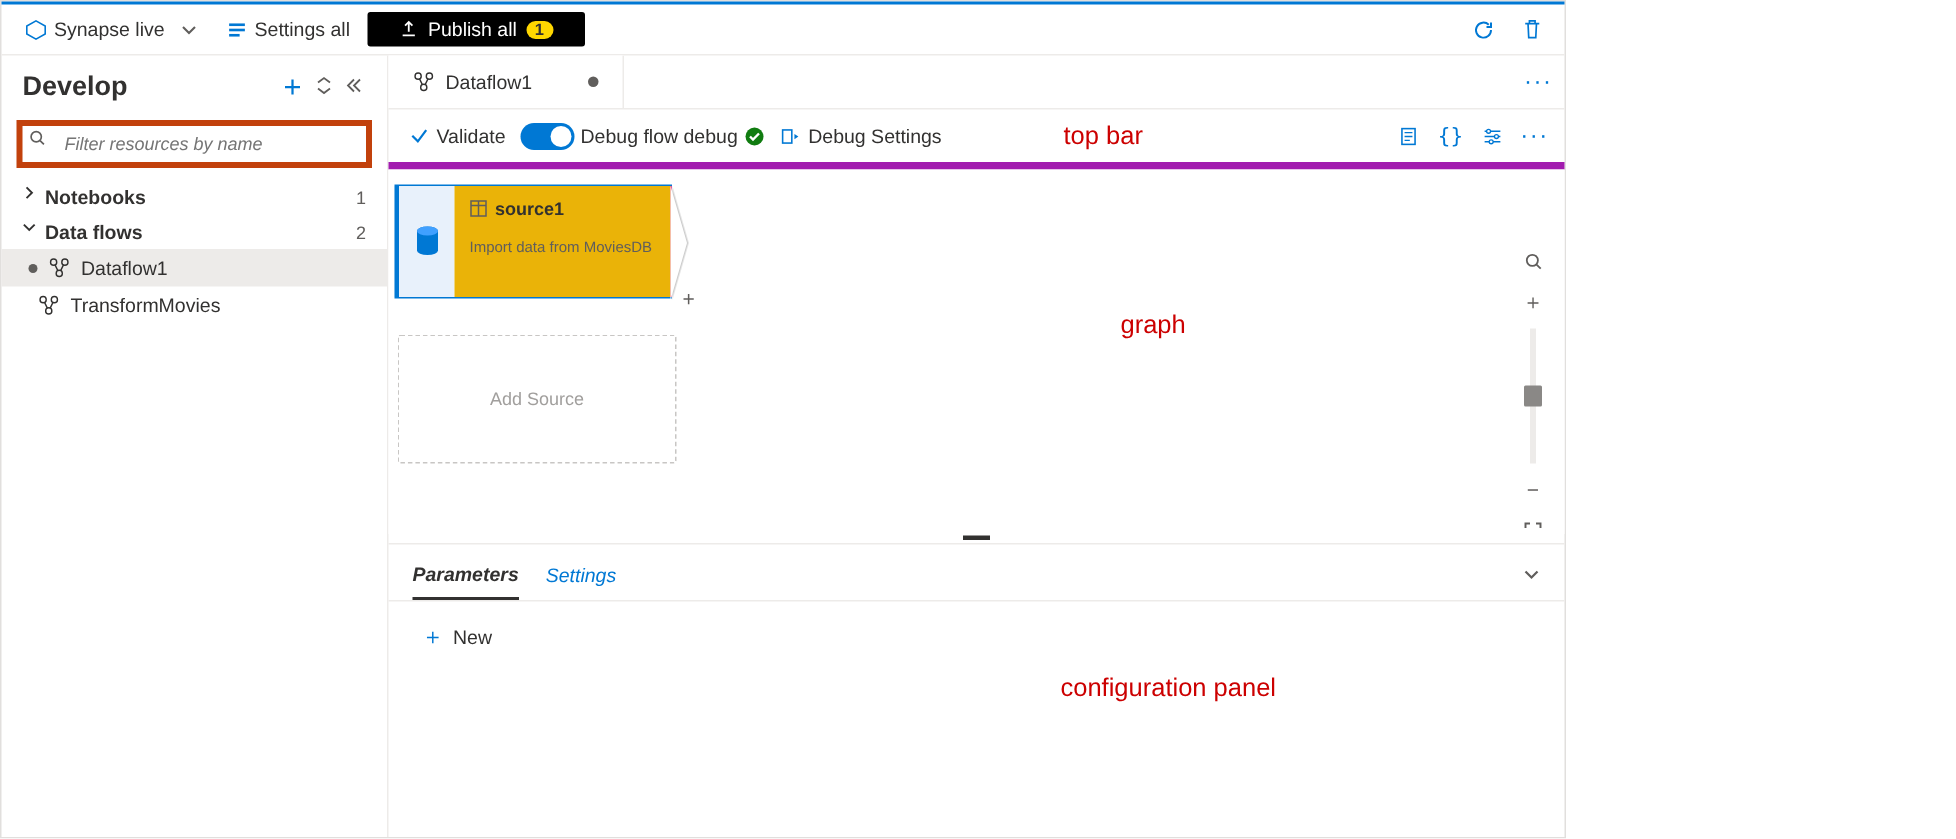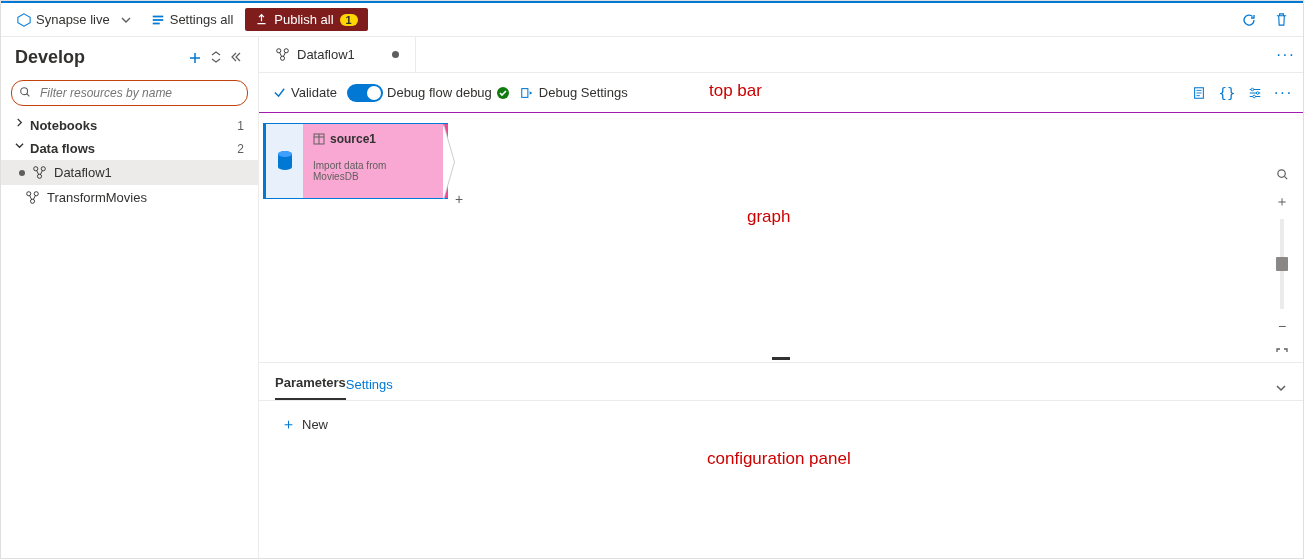--- a/index.html
+++ b/index.html
@@ -1,83 +1,83 @@
 <!DOCTYPE html>
 <html><head>
 <meta charset="utf-8">
 <style>
   * { box-sizing: border-box; margin: 0; padding: 0; }
   body { font-family: "Segoe UI", Arial, sans-serif; font-size: 13px; color: #323130; background: #fff; overflow: hidden; }
-  .app { width: 1304px; height: 559px; display: flex; flex-direction: column; border: 1px solid #e1dfdd; }
+  .app { width: 1044px; height: 559px; display: flex; flex-direction: column; border: 1px solid #e1dfdd; }
   
   
   .topbar { height: 36px; border-top: 2px solid #0078d4; border-bottom: 1px solid #edebe9; display: flex; align-items: center; padding: 0 8px; gap: 4px; }
   .top-item { display: flex; align-items: center; gap: 5px; padding: 4px 8px; cursor: pointer; font-size: 13px; }
-  .publish-btn { background: #7f1d1d; color: #fff; padding: 4px 10px; display: flex; align-items: center; gap: 6px; cursor: pointer; border-radius: 2px; }
+  .publish-btn { background: #000000; color: #fff; padding: 4px 21px; display: flex; align-items: center; gap: 6px; cursor: pointer; border-radius: 2px; }
   .publish-badge { background: #ffd700; color: #323130; border-radius: 8px; padding: 0 6px; font-size: 11px; font-weight: 600; }
   .topbar-spacer { flex: 1; }
   .icon-btn { width: 28px; height: 28px; display: flex; align-items: center; justify-content: center; cursor: pointer; color: #0078d4; }
   
   .main { flex: 1; display: flex; min-height: 0; }
   
   
   .sidebar { width: 258px; border-right: 1px solid #edebe9; display: flex; flex-direction: column; }
   .sidebar-header { display: flex; align-items: center; justify-content: space-between; padding: 10px 14px 8px; }
   .sidebar-title { font-size: 18px; font-weight: 700; }
   .sidebar-header-icons { display: flex; gap: 4px; color: #0078d4; }
   .sidebar-header-icons span { cursor: pointer; padding: 2px; font-size: 14px; }
   .filter-box { margin: 4px 10px 8px; }
-  .filter-box input { width: 100%; padding: 5px 4px 5px 28px; border: 1px solid #c2410c; border-radius: 12px; font-size: 12px; font-style: italic; }
+  .filter-box input { width: 100%; padding: 5px 4px 5px 28px; border: 4px solid #c2410c; border-radius: 0; font-size: 12px; font-style: italic; }
   .filter-wrap { position: relative; }
   .filter-wrap .sicon { position: absolute; left: 8px; top: 6px; color: #605e5c; }
   
   .tree-section { padding: 4px 14px; display: flex; align-items: center; justify-content: space-between; cursor: pointer; }
   .tree-section-left { display: flex; align-items: flex-start; gap: 6px; font-weight: 600; }
   .tree-section-count { color: #605e5c; font-size: 12px; }
   .tree-item { padding: 5px 14px 5px 30px; display: flex; align-items: center; gap: 7px; cursor: pointer; font-size: 13px; }
   .tree-item.selected { background: #edebe9; }
   .unsaved-dot { width: 6px; height: 6px; border-radius: 50%; background: #605e5c; margin-left: -12px; margin-right: 0; }
   
   
   .content { flex: 1; display: flex; flex-direction: column; min-width: 0; }
   .tab-strip { height: 36px; border-bottom: 1px solid #edebe9; display: flex; align-items: stretch; }
   .tab { display: flex; align-items: center; gap: 7px; padding: 0 16px; border-right: 1px solid #edebe9; background: #fff; font-size: 13px; }
   .tab .dot { width: 7px; height: 7px; border-radius: 50%; background: #605e5c; margin-left: 30px; }
   .tab-spacer { flex: 1; }
   .tab-actions { display: flex; align-items: center; padding: 0 8px; color: #0078d4; }
   
-  .canvas-toolbar { height: 40px; display: flex; align-items: center; padding: 0 8px; gap: 4px; border-bottom: 1px solid #a21caf; }
+  .canvas-toolbar { height: 40px; display: flex; align-items: center; padding: 0 8px; gap: 4px; border-bottom: 5px solid #a21caf; }
   .tb-item { display: flex; align-items: center; gap: 5px; padding: 4px 6px; cursor: pointer; font-size: 13px; }
   .toggle { width: 36px; height: 18px; background: #0078d4; border-radius: 9px; position: relative; cursor: pointer; }
   .toggle::after { content:''; position: absolute; right: 2px; top: 2px; width: 14px; height: 14px; background: #fff; border-radius: 50%; }
   .toolbar-spacer { flex: 1; }
   .tb-icon { width: 24px; height: 24px; display: flex; align-items: center; justify-content: center; cursor: pointer; color: #0078d4; font-size: 14px; }
   .redlabel { color: #cc0000; font-size: 17px; position: absolute; pointer-events: none; }
   
   .canvas { flex: 1; position: relative; background: #fff; overflow: hidden; }
   .source-node { position: absolute; left: 4px; top: 10px; width: 185px; height: 76px; display: flex; border-top: 1px solid #0078d4; border-bottom: 1px solid #0078d4; }
   .source-tag { width: 40px; background: #e8f1fb; border-left: 3px solid #0078d4; display: flex; align-items: center; justify-content: center; }
-  .source-body { flex: 1; background: #f9a8d4; padding: 8px 10px; position: relative; border-right: 5px solid #ec4899; }
+  .source-body { flex: 1; background: #eab308; padding: 8px 10px; position: relative; border-right: 1px solid #ec4899; }
   .source-body::after { content:''; position:absolute; right:-11px; top:0; width:0; height:0; border-top:38px solid transparent; border-bottom:38px solid transparent; border-left:11px solid #fff; filter: drop-shadow(1px 0 0 #ccc); }
   .source-title { display: flex; align-items: center; gap: 5px; font-size: 12px; font-weight: 600; margin-bottom: 14px; }
   .source-desc { font-size: 10px; color: #605e5c; }
   .add-plus { position: absolute; left: 196px; top: 78px; color: #605e5c; font-size: 14px; cursor: pointer; }
   
   .add-source { position: absolute; left: 6px; top: 110px; width: 186px; height: 86px; border: 1px dashed #c8c6c4; display: flex; align-items: center; justify-content: center; color: #a19f9d; font-size: 12px; cursor: pointer; border-radius: 2px; }
   
   .zoom-rail { position: absolute; right: 8px; top: 50px; width: 26px; display: flex; flex-direction: column; align-items: center; gap: 6px; }
   .zoom-btn { width: 22px; height: 22px; border: none; background: transparent; color: #605e5c; cursor: pointer; font-size: 14px; display:flex;align-items:center;justify-content:center;}
   .zoom-track { width: 4px; height: 90px; background: #edebe9; position: relative; }
   .zoom-thumb { position: absolute; left: -4px; top: 38px; width: 12px; height: 14px; background: #8a8886; border-radius: 1px; }
   
   .drag-handle { height: 6px; position: relative; cursor: row-resize; }
   .drag-handle::after { content:''; position:absolute; left:50%; transform:translateX(-50%); top:1px; width:18px; height:3px; background:#323130; }
   
   .config-panel { height: 196px; border-top: 1px solid #edebe9; display: flex; flex-direction: column; position: relative; }
-  .config-tabs { display: flex; align-items: flex-end; padding: 8px 16px 0; border-bottom: 1px solid #edebe9; }
+  .config-tabs { display: flex; align-items: center; gap: 18px; padding: 8px 16px 0; border-bottom: 1px solid #edebe9; font-style: italic; }
   .config-tab { padding: 4px 0 8px; cursor: pointer; font-size: 13px; }
   .config-tab.active { border-bottom: 2px solid #323130; font-weight: 600; }
   .config-tab.link { color: #0078d4; }
   .config-spacer { flex: 1; }
   .config-collapse { color: #605e5c; cursor: pointer; font-size: 14px; padding-bottom:6px;}
   .config-body { padding: 14px 22px; }
   .new-btn { display: flex; align-items: center; gap: 6px; color: #323130; cursor: pointer; font-size: 13px; }
   .new-btn .plus { color: #0078d4; font-size: 15px; }
 
   svg { display: block; }
@@ -302,20 +302,23 @@
                     <path d="M1 4 H11 M6 1 V11" stroke="#605e5c"></path>
                   </svg>
               </span>
               <span>source1</span>
             </div>
             <div class="source-desc">Import data from MoviesDB</div>
           </div>
         </div>
         <span class="add-plus">+</span>
 
+        <div class="add-source">
+          <span>Add Source</span>
+        </div>
 
         <span class="redlabel" style="left:488px;top:94px;">graph</span>
 
         <div class="zoom-rail">
           <button class="zoom-btn">
             <svg width="13" height="13" viewBox="0 0 14 14">
                 <circle cx="6" cy="6" r="4" fill="none" stroke="#605e5c" stroke-width="1.3"></circle>
                 <path d="M9 9 L12 12" stroke="#605e5c" stroke-width="1.3"></path>
               </svg>
           </button>

